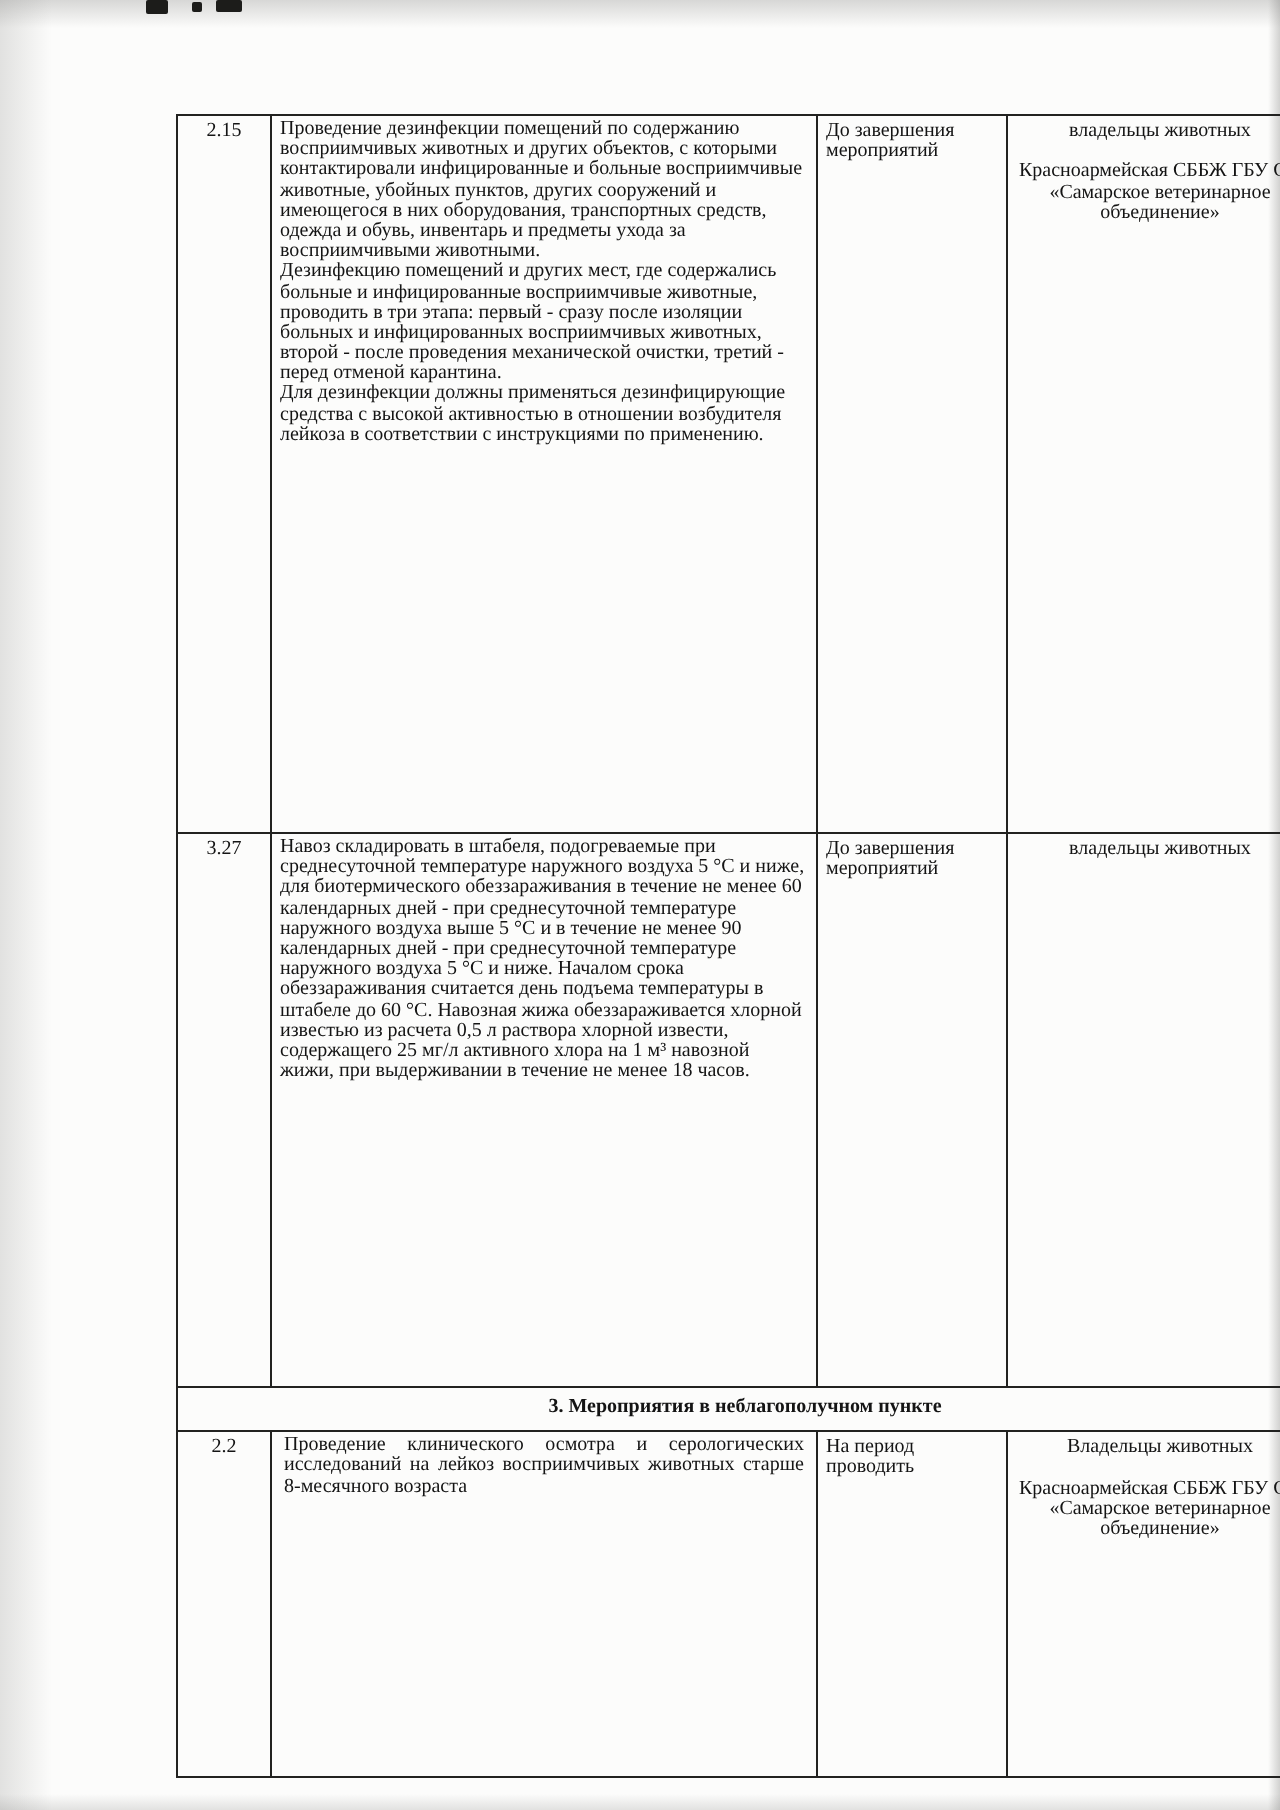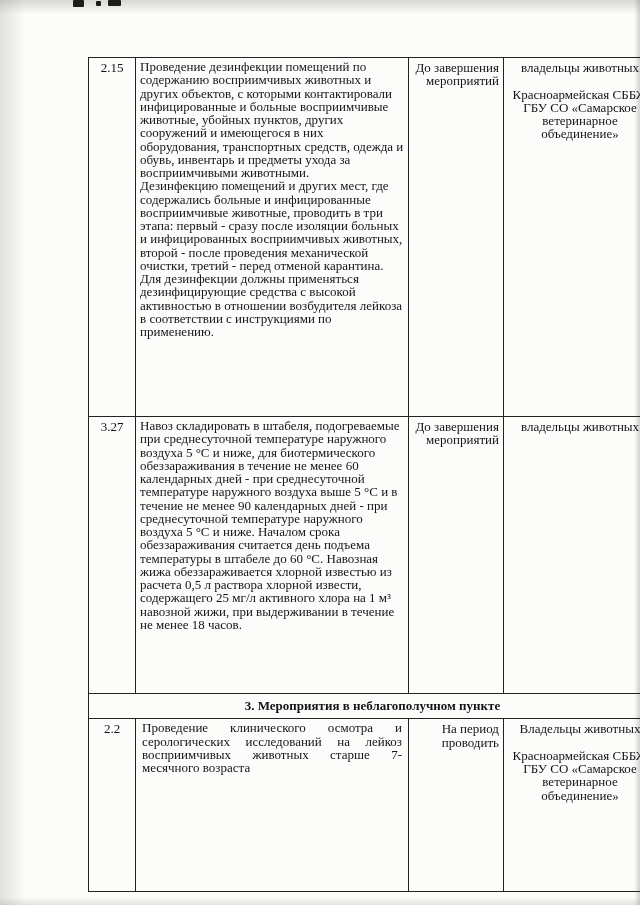--- a/index.html
+++ b/index.html
@@ -47,21 +47,21 @@
     top: 57px;
     border-collapse: collapse;
     table-layout: fixed;
     width: 532px;
     background: transparent;
   }
   td {
     border: 1px solid #222220;
     vertical-align: top;
     padding: 2px 4px 3px 4px;
-    font-size: 13px;
+    font-size: 10px;
     line-height: 1.02;
     word-wrap: break-word;
   }
   td.num-cell {
     width: 38px;
     text-align: center;
     padding-top: 3px;
   }
   td.activity-cell {
     width: 264px;
@@ -69,21 +69,21 @@
     white-space: pre-line;
   }
   td.activity-cell.justify {
     text-align: justify;
     white-space: normal;
     padding-left: 6px;
     padding-right: 6px;
   }
   td.deadline-cell {
     width: 86px;
-    text-align: right;
+    text-align: left;
     white-space: pre-line;
     padding-top: 3px;
   }
   td.responsible-cell {
     width: 144px;
     text-align: center;
     white-space: pre-line;
     padding-top: 3px;
   }
   td.section-header-cell {
@@ -123,20 +123,20 @@
       <td class="num-cell">3.27</td>
       <td class="activity-cell">Навоз складировать в штабеля, подогреваемые при среднесуточной температуре наружного воздуха 5 °С и ниже, для биотермического обеззараживания в течение не менее 60 календарных дней - при среднесуточной температуре наружного воздуха выше 5 °С и в течение не менее 90 календарных дней - при среднесуточной температуре наружного воздуха 5 °С и ниже. Началом срока обеззараживания считается день подъема температуры в штабеле до 60 °С. Навозная жижа обеззараживается хлорной известью из расчета 0,5 л раствора хлорной извести, содержащего 25 мг/л активного хлора на 1 м³ навозной жижи, при выдерживании в течение не менее 18 часов.</td>
       <td class="deadline-cell">До завершения мероприятий</td>
       <td class="responsible-cell">владельцы животных</td>
     </tr>
     <tr>
       <td class="section-header-cell" colspan="4">3. Мероприятия в неблагополучном пункте</td>
     </tr>
     <tr class="row-31">
       <td class="num-cell">2.2</td>
-      <td class="activity-cell justify">Проведение клинического осмотра и серологических исследований на лейкоз восприимчивых животных старше 7-месячного возраста</td>
+      <td class="activity-cell justify">Проведение клинического осмотра и серологических исследований на лейкоз восприимчивых животных старше 8-месячного возраста</td>
       <td class="deadline-cell">На период проводить</td>
       <td class="responsible-cell">Владельцы животных
 
 Красноармейская СББЖ ГБУ СО «Самарское ветеринарное объединение»</td>
     </tr>
   </tbody>
 </table>
 
 </body></html>

